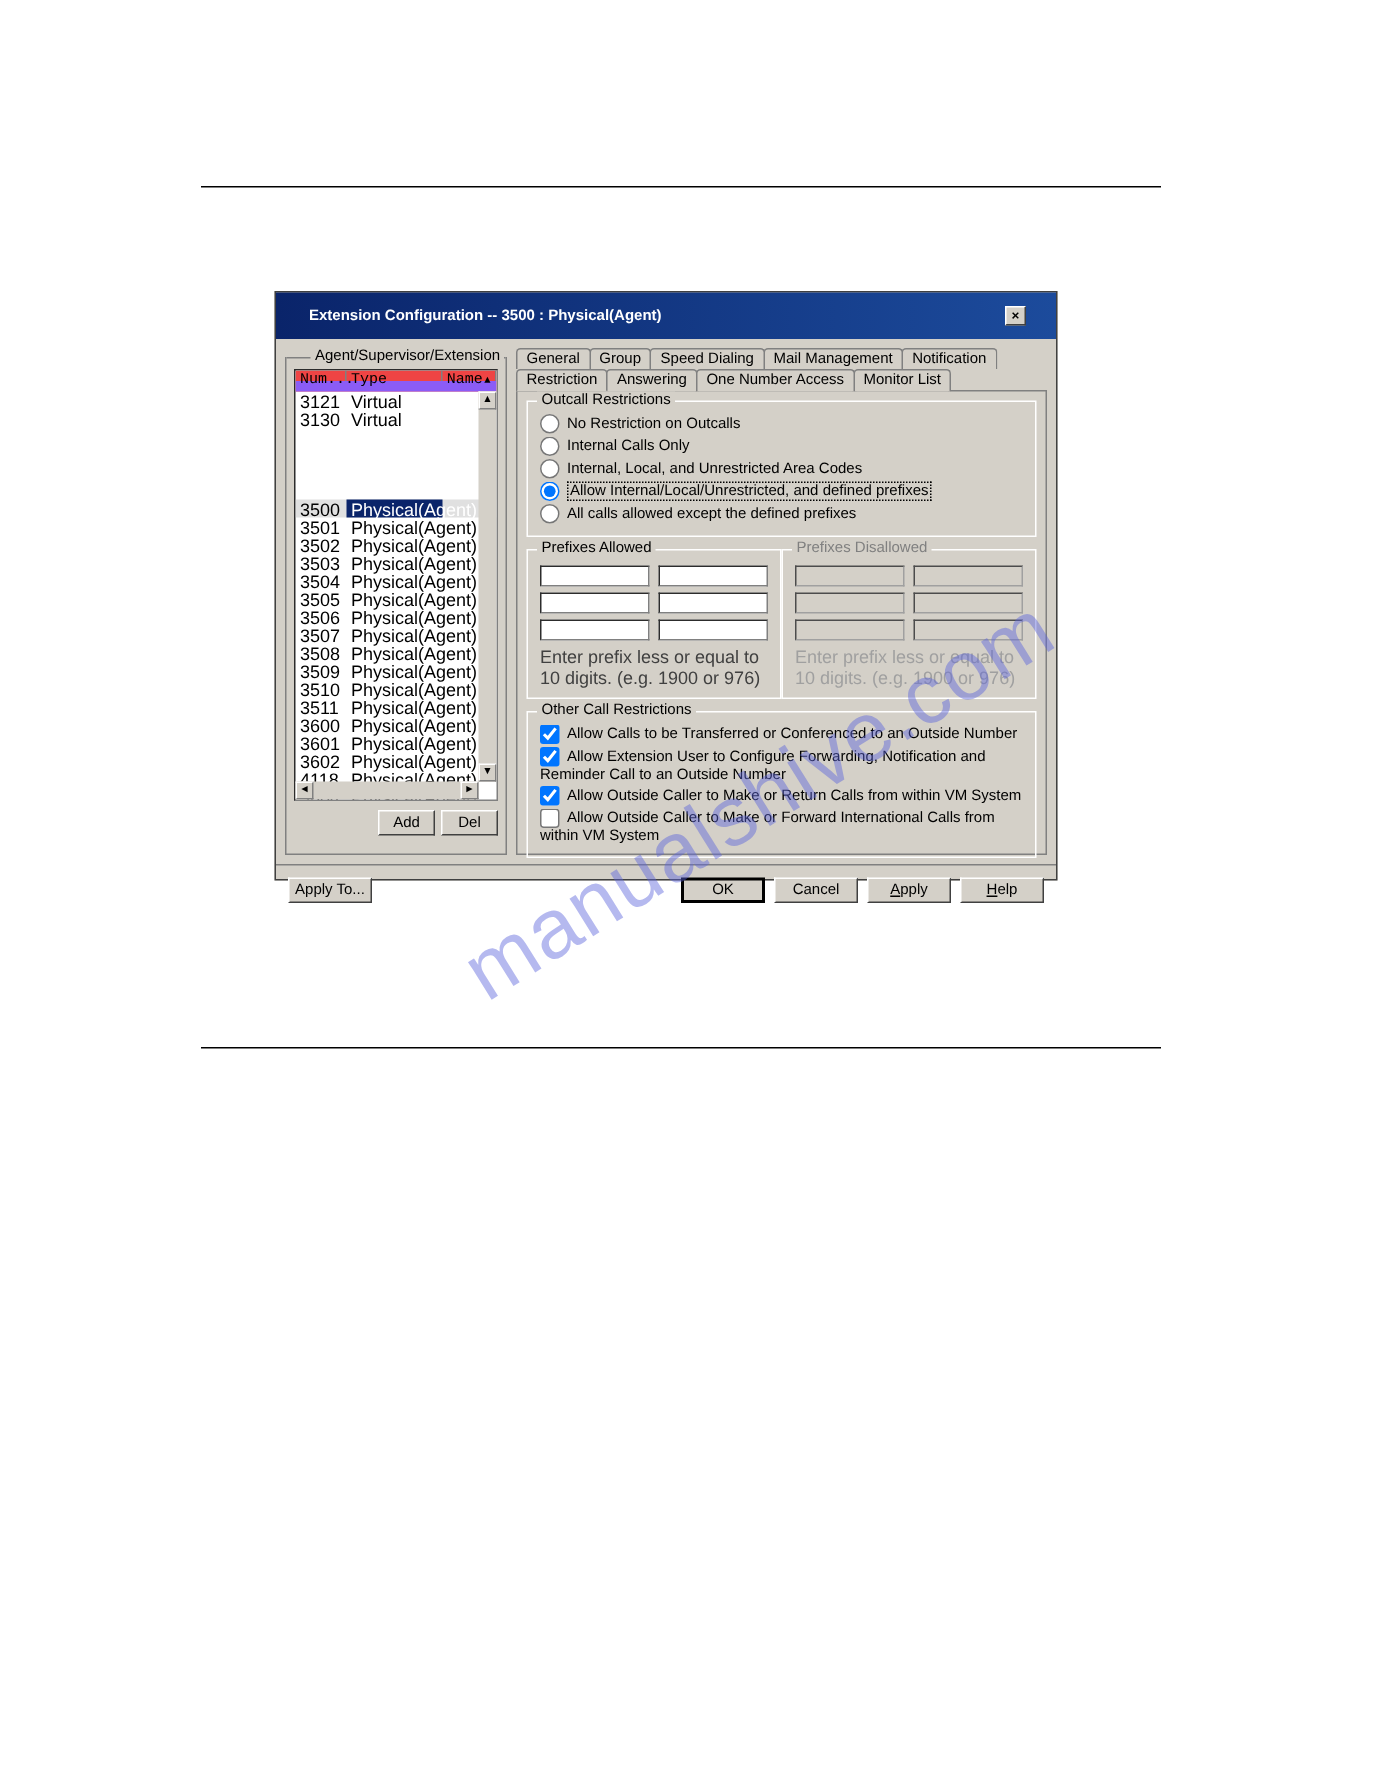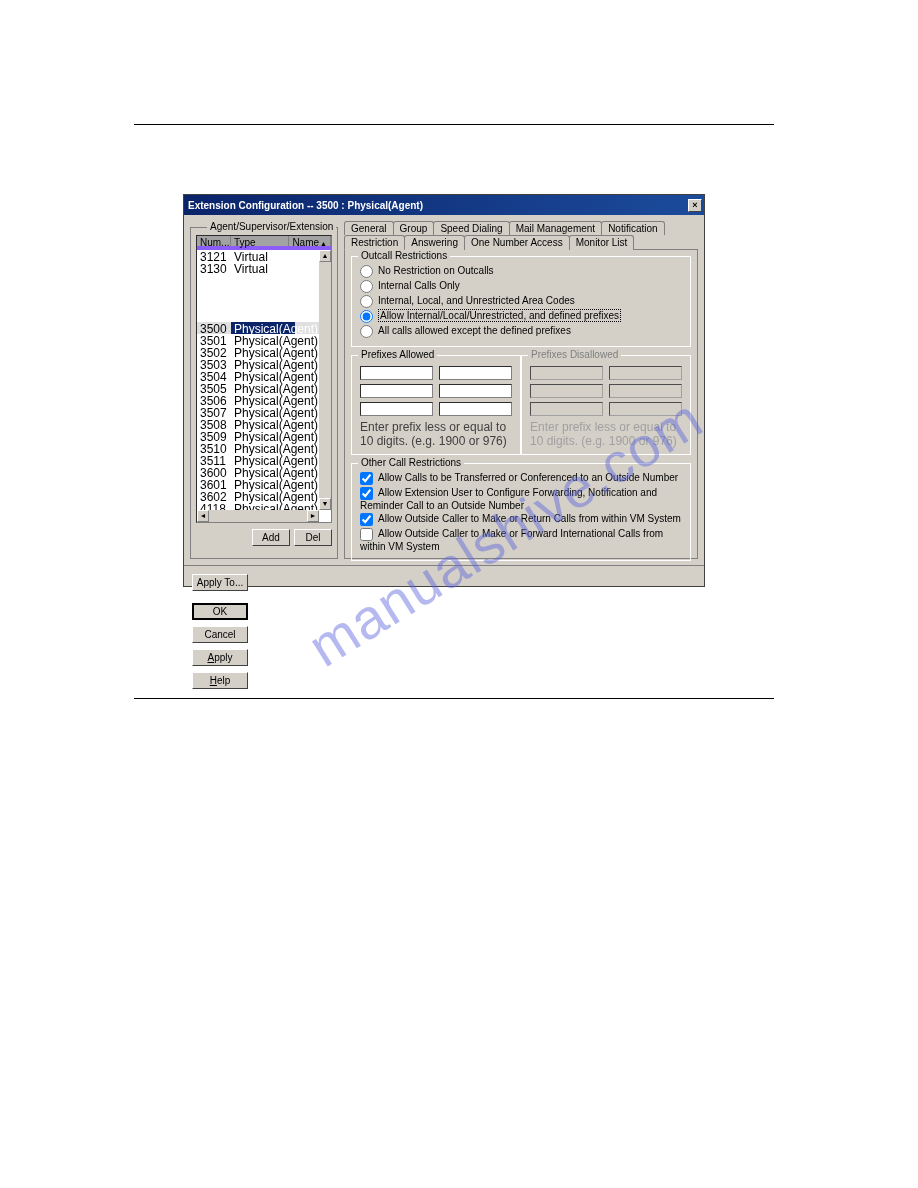--- a/index.html
+++ b/index.html
@@ -1,31 +1,31 @@
 <!DOCTYPE html>
 <html><head>
 <meta charset="utf-8">
 <style>
   * { box-sizing: border-box; margin: 0; padding: 0; }
   body { background: #fff; font-family: Tahoma, Arial, sans-serif; font-size: 10px; color: #000; }
   .page { width: 918px; height: 1188px; position: relative; }
   .hr-top { position: absolute; top: 124px; left: 134px; width: 640px; height: 1px; background: #000; }
   .hr-bot { position: absolute; top: 698px; left: 134px; width: 640px; height: 1px; background: #000; }
   .dialog { position: absolute; top: 194px; left: 183px; width: 522px; height: 393px; background: #d4d0c8; border: 1px solid #404040; }
-  .titlebar { background: linear-gradient(to right, #0a246a, #1c4b9c); height: 20px; display: flex; align-items: center; padding: 0 2px; color: #fff; font-weight: bold; font-size: 10px; }
+  .titlebar { background: linear-gradient(to right, #0a246a, #1c4b9c); height: 31px; display: flex; align-items: center; padding: 0 20px; color: #fff; font-weight: bold; font-size: 10px; }
   .titlebar .title { flex: 1; padding-left: 2px; }
   .close-btn { width: 14px; height: 13px; background: #d4d0c8; border: 1px solid #fff; border-right-color: #404040; border-bottom-color: #404040; color: #000; font-size: 9px; text-align: center; line-height: 11px; cursor: pointer; }
   .body { padding: 6px; display: flex; gap: 6px; }
   
   .left-group { width: 148px; }
   .group-frame { position: relative; border: 1px solid #808080; border-top: none; padding: 8px 5px 5px; margin-top: 6px; height: 332px; }
   .group-frame::before { content: ""; position: absolute; top: 0; left: 0; right: 0; height: 1px; background: #808080; }
   .group-caption { position: absolute; top: -6px; left: 16px; background: #d4d0c8; padding: 0 3px; font-size: 10px; }
   .listview { background: #fff; border: 1px inset #808080; height: 288px; overflow: hidden; position: relative; }
-  .lv-header { display: flex; background: #a3a3a3; border-bottom: 4px solid #8b5cf6; height: 14px; font-size: 10px; }
+  .lv-header { display: flex; background: #ef4444; border-bottom: 7px solid #8b5cf6; height: 14px; font-size: 10px; font-family: Liberation Mono, monospace; }
   .lv-header div { border-right: 1px solid #808080; padding: 1px 3px; }
   .lv-header .col-num { width: 34px; }
   .lv-header .col-type { width: 64px; }
   .lv-header .col-name { flex: 1; }
   .lv-header .sort { font-size: 7px; margin-left: 1px; }
   .lv-rows { overflow: hidden; }
   .lv-row { display: flex; height: 12px; font-size: 12px; }
   .lv-row div { padding: 0 3px; }
   .lv-row .col-num { width: 34px; }
   .lv-row .col-type { width: 64px; }
@@ -52,21 +52,21 @@
   .radio-list .dotted { border: 1px dotted #000; padding: 0 1px; }
   .prefix-row { display: flex; }
   .prefix-box { flex: 1; }
   .prefix-box.disabled { color: #808080; }
   .prefix-inputs { display: grid; grid-template-columns: 1fr 1fr; gap: 4px 6px; margin: 4px 0; }
   .prefix-inputs input { border: 1px inset #808080; height: 14px; width: 100%; font-size: 10px; padding: 0 2px; }
   .prefix-inputs.disabled input { background: #d4d0c8; border-color: #a0a0a0; }
   .hint { font-size: 12px; color: #404040; }
   .hint.disabled { color: #a0a0a0; }
   
-  .bottom-bar { border-top: 1px solid #808080; padding: 8px; display: flex; gap: 6px; flex-direction: column; }
+  .bottom-bar { border-top: 1px solid #808080; padding: 8px; display: flex; gap: 6px; }
   .bottom-bar .spacer { flex: 1; }
   .btn-md { width: 56px; }
   .btn-default { border: 2px solid #000; padding: 1px 0; }
   .underline { text-decoration: underline; }
   
   .watermark { position: absolute; top: 500px; left: 280px; font-size: 56px; color: rgba(90, 100, 220, 0.45); transform: rotate(-32deg); font-family: Arial, sans-serif; letter-spacing: 1px; pointer-events: none; }
 </style>
 </head>
 <body>
 

